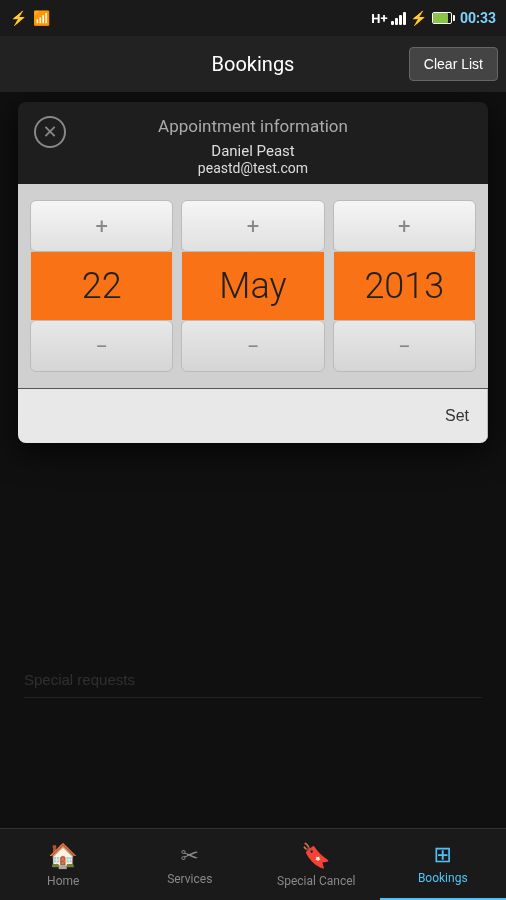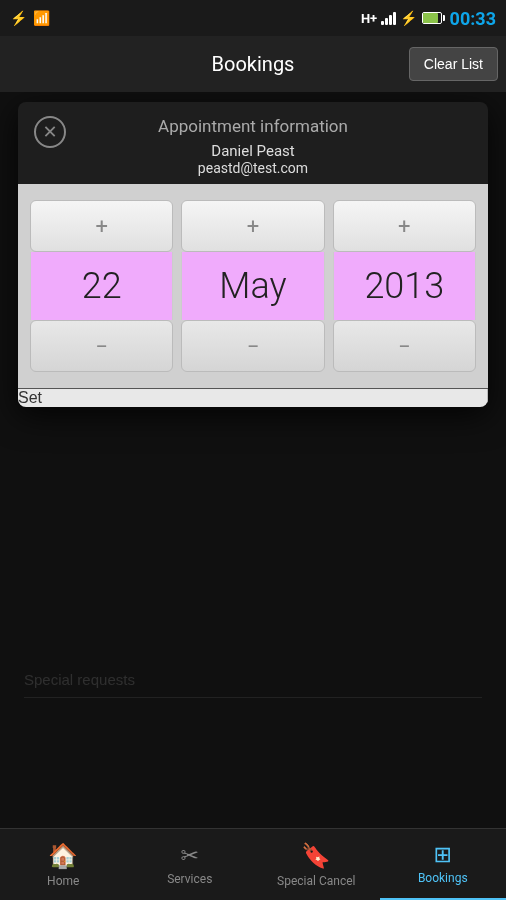--- a/index.html
+++ b/index.html
@@ -210,21 +210,21 @@
       align-items: center;
       justify-content: center;
       cursor: pointer;
       font-size: 22px;
       color: #888;
     }
 
     .picker-value {
       width: 100%;
       height: 68px;
-      background: #f0abfc;
+      background: #f97316;
       border-left: 1px solid #ccc;
       border-right: 1px solid #ccc;
       display: flex;
       align-items: center;
       justify-content: center;
       font-size: 36px;
       font-weight: 300;
       color: #222;
     }
 
@@ -244,21 +244,22 @@
 
     
     .modal-actions {
       display: flex;
       border-top: 1px solid #555;
       background: #e8e8e8;
     }
 
     .action-btn {
       flex: 1;
-      text-align: left;
+      padding: 18px;
+      text-align: right;
       font-size: 16px;
       color: #333;
       cursor: pointer;
       background: #e8e8e8;
       border: none;
     }
 
     .action-btn:first-child {
       border-right: 1px solid #bbb;
     }
@@ -391,21 +392,21 @@
     <div class="signal-bars">
       <div class="signal-bar" style="height:4px;"></div>
       <div class="signal-bar" style="height:7px;"></div>
       <div class="signal-bar" style="height:10px;"></div>
       <div class="signal-bar" style="height:13px;"></div>
     </div>
     <span style="color:#8bc34a;font-size:14px;">⚡</span>
     <div class="battery-icon">
       <div class="battery-fill"></div>
     </div>
-    <span style="color:#0ea5e9;font-size:18px;font-weight:bold;margin-left:4px;">00:33</span>
+    <span style="color:#7dd3fc;font-size:14px;font-weight:bold;margin-left:4px;">00:33</span>
   </div>
 </div>
 
 <div class="header">
   <span class="header-title">Bookings</span>
   <button class="clear-list-btn">Clear List</button>
 </div>
 
 <div class="bg-content">
 

